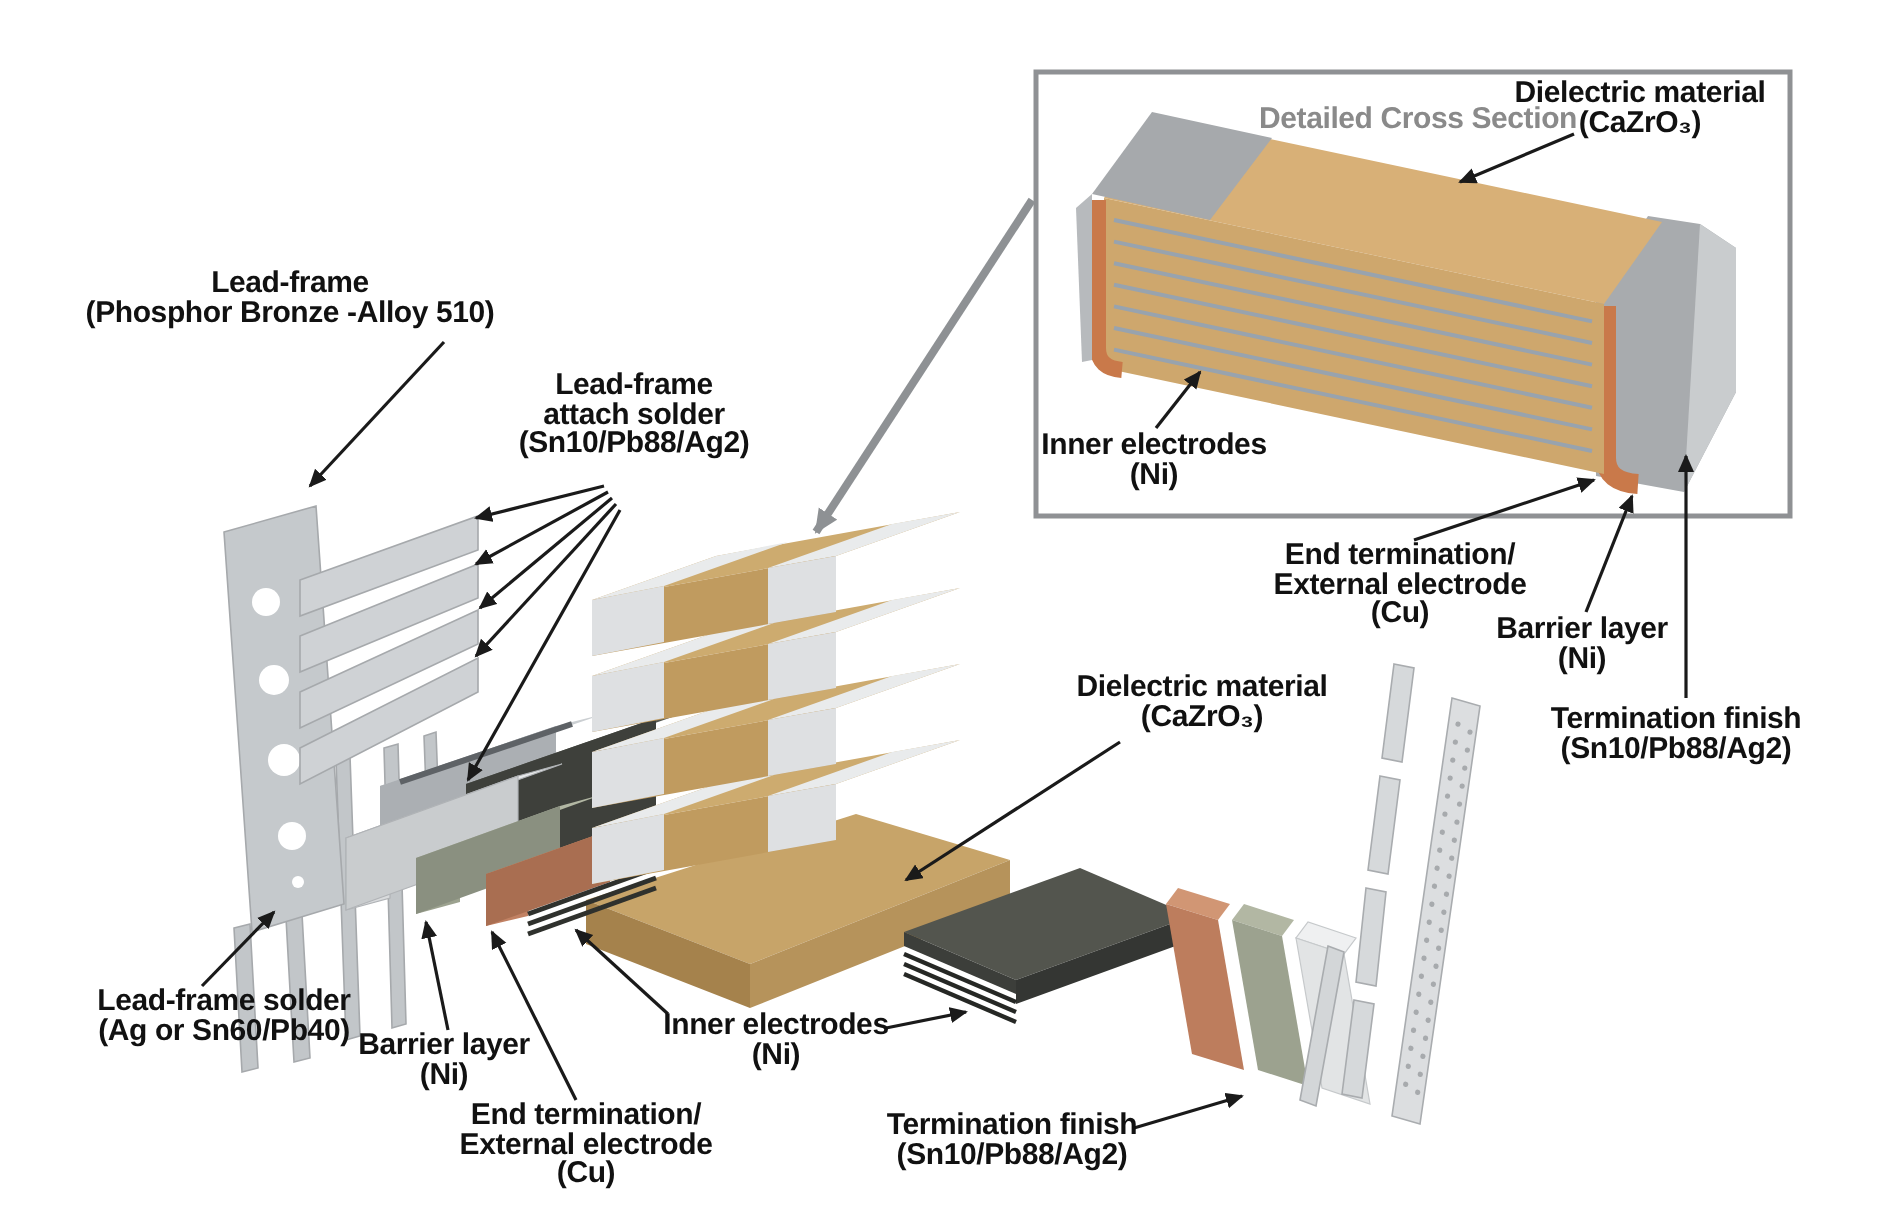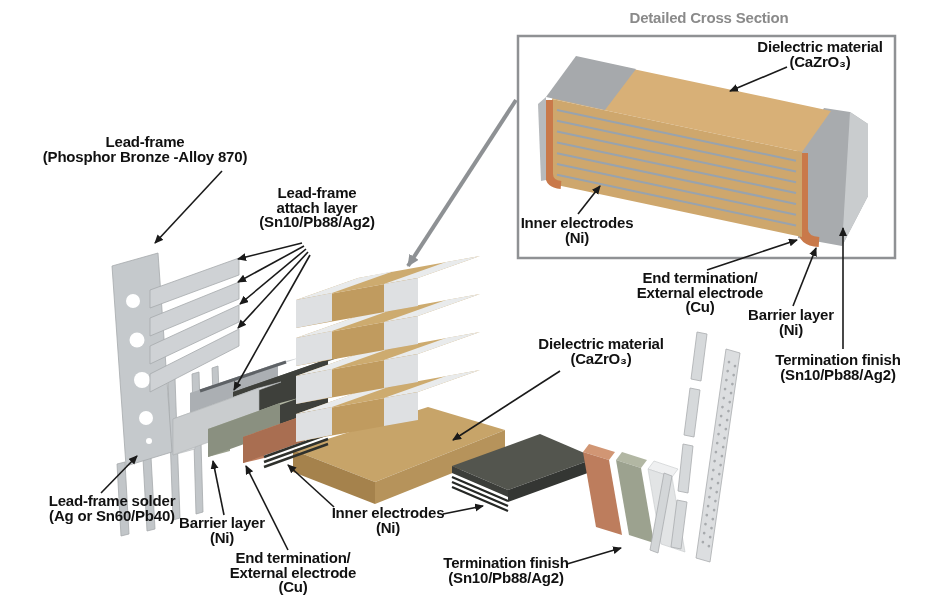--- a/index.html
+++ b/index.html
@@ -4,21 +4,21 @@
 <style>
   html,body{margin:0;padding:0;background:#fff;}
   #page{position:relative;width:950px;height:612px;background:#fff;overflow:hidden;
         font-family:"Liberation Sans","DejaVu Sans",sans-serif;}
   #art{position:absolute;left:0;top:0;}
   .lbl{position:absolute;transform:translateX(-50%);text-align:center;
        font-size:15px;font-weight:bold;color:#111;line-height:14.5px;
        letter-spacing:-0.2px;white-space:nowrap;}
   .lbl span{display:block;}
   .title{position:absolute;transform:translateX(-50%);font-size:15px;font-weight:bold;
-         color:#8a8a8a;letter-spacing:-0.2px;white-space:nowrap;}
+         color:#8a8a8a;letter-spacing:-0.2px;white-space:nowrap;margin-top:42px;}
 </style>
 </head>
 <body>
 
 <div id="page">
 
 <svg id="art" width="950" height="612" viewBox="0 0 950 612">
   <defs>
     <marker id="ah" markerUnits="userSpaceOnUse" markerWidth="10" markerHeight="9" refX="8" refY="4" orient="auto">
       <path d="M0,0 L9,4 L0,8 Z" fill="#1a1a1a"></path>
@@ -213,26 +213,26 @@
     <line x1="707" y1="270" x2="797" y2="240" marker-end="url(#ah)"></line>
     <line x1="793" y1="306" x2="816" y2="248" marker-end="url(#ah)"></line>
     <line x1="843" y1="349" x2="843" y2="228" marker-end="url(#ah)"></line>
   </g>
 </svg>
 
 <div class="title" style="left:709px;top:9px">Detailed Cross Section</div>
 
 <div class="lbl" style="left:145px;top:135px">
   <span>Lead-frame</span>
-  <span>(Phosphor Bronze -Alloy 870)</span>
+  <span>(Phosphor Bronze -Alloy 510)</span>
 </div>
 
 <div class="lbl" style="left:317px;top:186px">
   <span>Lead-frame</span>
-  <span>attach layer</span>
+  <span>attach solder</span>
   <span>(Sn10/Pb88/Ag2)</span>
 </div>
 
 <div class="lbl" style="left:820px;top:40px">
   <span>Dielectric material</span>
   <span>(CaZrO₃)</span>
 </div>
 
 <div class="lbl" style="left:577px;top:216px">
   <span>Inner electrodes</span>

